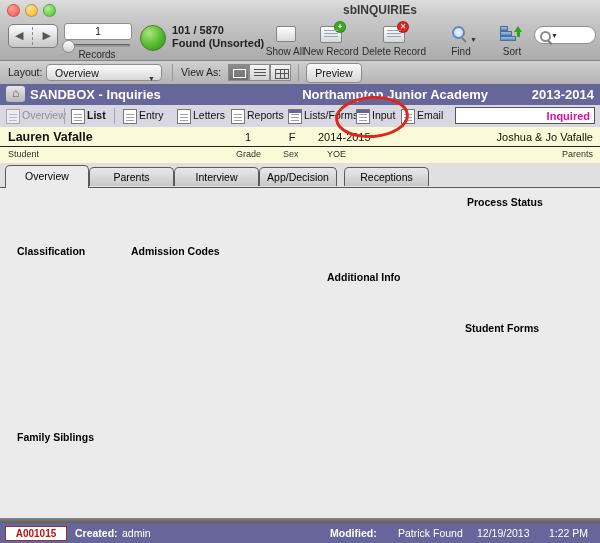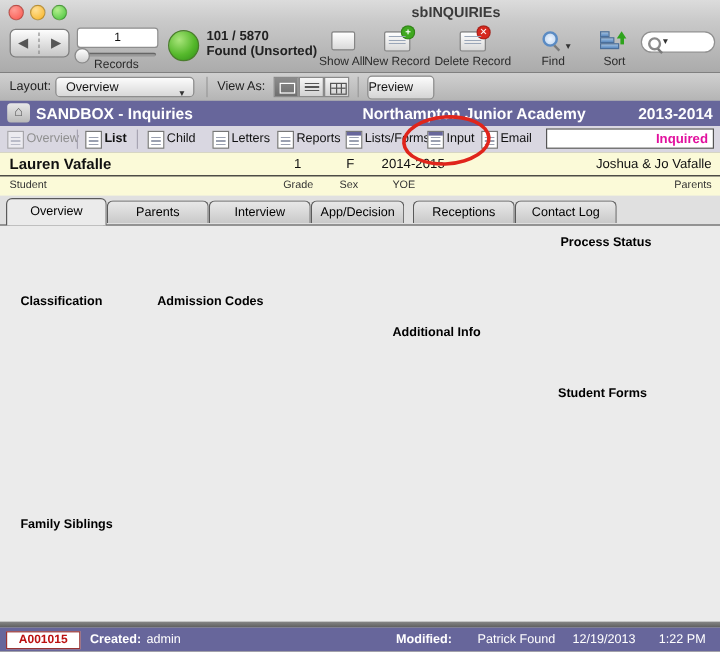--- a/index.html
+++ b/index.html
@@ -51,21 +51,21 @@
          background:linear-gradient(#FCFCFC,#D8D8D8);font-size:10.5px;line-height:17px;padding-left:8px;color:#111;box-sizing:border-box;}
   .popup .dd-arrow{right:6px;top:5px;}
   .vsep{position:absolute;top:3px;height:17px;border-left:1px solid #999;}
   .seg{position:absolute;top:3px;width:21px;height:17px;border:1px solid #8a8a8a;background:linear-gradient(#F6F6F6,#D2D2D2);box-sizing:border-box;}
   .seg.sel{background:linear-gradient(#8B8B8B,#6F6F6F);}
   .seg .g-form{position:absolute;left:4px;top:4px;width:11px;height:7px;border:1px solid #fff;}
   .seg .g-list{position:absolute;left:4px;top:4px;width:12px;height:8px;background:repeating-linear-gradient(#555 0 1px,transparent 1px 3px);}
   .seg .g-table{position:absolute;left:4px;top:4px;width:12px;height:8px;border:1px solid #555;
         background:linear-gradient(#555,#555) 0 3px/12px 1px no-repeat,linear-gradient(#555,#555) 4px 0/1px 8px no-repeat,linear-gradient(#555,#555) 8px 0/1px 8px no-repeat;}
   .btn-preview{position:absolute;left:306px;top:2px;width:54px;height:18px;border:1px solid #8d8d8d;border-radius:4px;
-         background:linear-gradient(#FCFCFC,#D4D4D4);font-size:10.5px;line-height:18px;color:#111;}
+         background:linear-gradient(#FCFCFC,#D4D4D4);font-size:10.5px;text-align:center;line-height:18px;color:#111;}
   
   .pheader{position:absolute;left:0;top:84px;width:600px;height:21px;background:#67669B;}
   .homeico{position:absolute;left:6px;top:2px;width:19px;height:16px;background:linear-gradient(#E8E8E8,#B9B9B9);
            border-radius:3px;text-align:center;font-size:12px;line-height:15px;color:#555;}
   .ph-title{position:absolute;left:30px;top:3px;font-size:13px;font-weight:bold;color:#fff;}
   .ph-school{position:absolute;right:112px;top:3px;font-size:13px;font-weight:bold;color:#fff;}
   .ph-year{position:absolute;right:6px;top:3px;font-size:13px;font-weight:bold;color:#fff;}
   
   .navstrip{position:absolute;left:0;top:105px;width:600px;height:22px;background:#D9D7E1;border-bottom:1px solid #7d7d7d;}
   .nav-lbl{position:absolute;top:4px;font-size:10.5px;color:#111;}
@@ -214,21 +214,21 @@
   </div>
 
   <div class="navstrip">
     <span class="doc13 dim" style="left:6px"></span>
     <span class="nav-lbl dis" style="left:22px">Overview</span>
     <span class="nav-sep" style="left:64px"></span>
     <span class="doc13" style="left:71px"></span>
     <span class="nav-lbl" style="left:87px;font-weight:bold">List</span>
     <span class="nav-sep" style="left:114px"></span>
     <span class="doc13" style="left:123px"></span>
-    <span class="nav-lbl" style="left:139px">Child</span>
+    <span class="nav-lbl" style="left:139px">Entry</span>
     <span class="doc13" style="left:177px"></span>
     <span class="nav-lbl" style="left:193px">Letters</span>
     <span class="doc13" style="left:231px"></span>
     <span class="nav-lbl" style="left:247px">Reports</span>
     <span class="doc13 purple" style="left:288px"></span>
     <span class="nav-lbl" style="left:304px">Lists/Forms</span>
     <span class="doc13 purple" style="left:356px"></span>
     <span class="nav-lbl" style="left:372px">Input</span>
     <span class="doc13" style="left:401px"></span>
     <span class="nav-lbl" style="left:417px">Email</span>
@@ -249,21 +249,20 @@
     <span class="yb-lbl" style="left:327px">YOE</span>
     <span class="yb-lbl" style="right:7px">Parents</span>
   </div>
 
   <div class="content"></div>
   <div class="tab active" style="left:5px;width:84px">Overview</div>
   <div class="tab" style="left:89px;width:85px">Parents</div>
   <div class="tab" style="left:174px;width:85px">Interview</div>
   <div class="tab" style="left:259px;width:78px">App/Decision</div>
   <div class="tab" style="left:344px;width:85px">Receptions</div>
-  <div class="tab" style="left:429px;width:85px">Contact Log</div>
 
   <span class="lbl" style="left:8px;top:191px">First</span>
   <div class="fld left" style="left:7px;top:201px;width:110px">Lauren</div>
   <span class="lbl" style="left:125px;top:191px">Middle</span>
   <div class="fld left" style="left:124px;top:201px;width:72px"></div>
   <span class="lbl" style="left:204px;top:191px">Last</span>
   <div class="fld left" style="left:203px;top:201px;width:93px">Vafalle</div>
   <span class="lbl" style="left:276px;top:191px">Suffix</span>
   <div class="fld left" style="left:275px;top:201px;width:28px"></div>
   <span class="lbl" style="left:10px;top:219px">Nickname</span>

